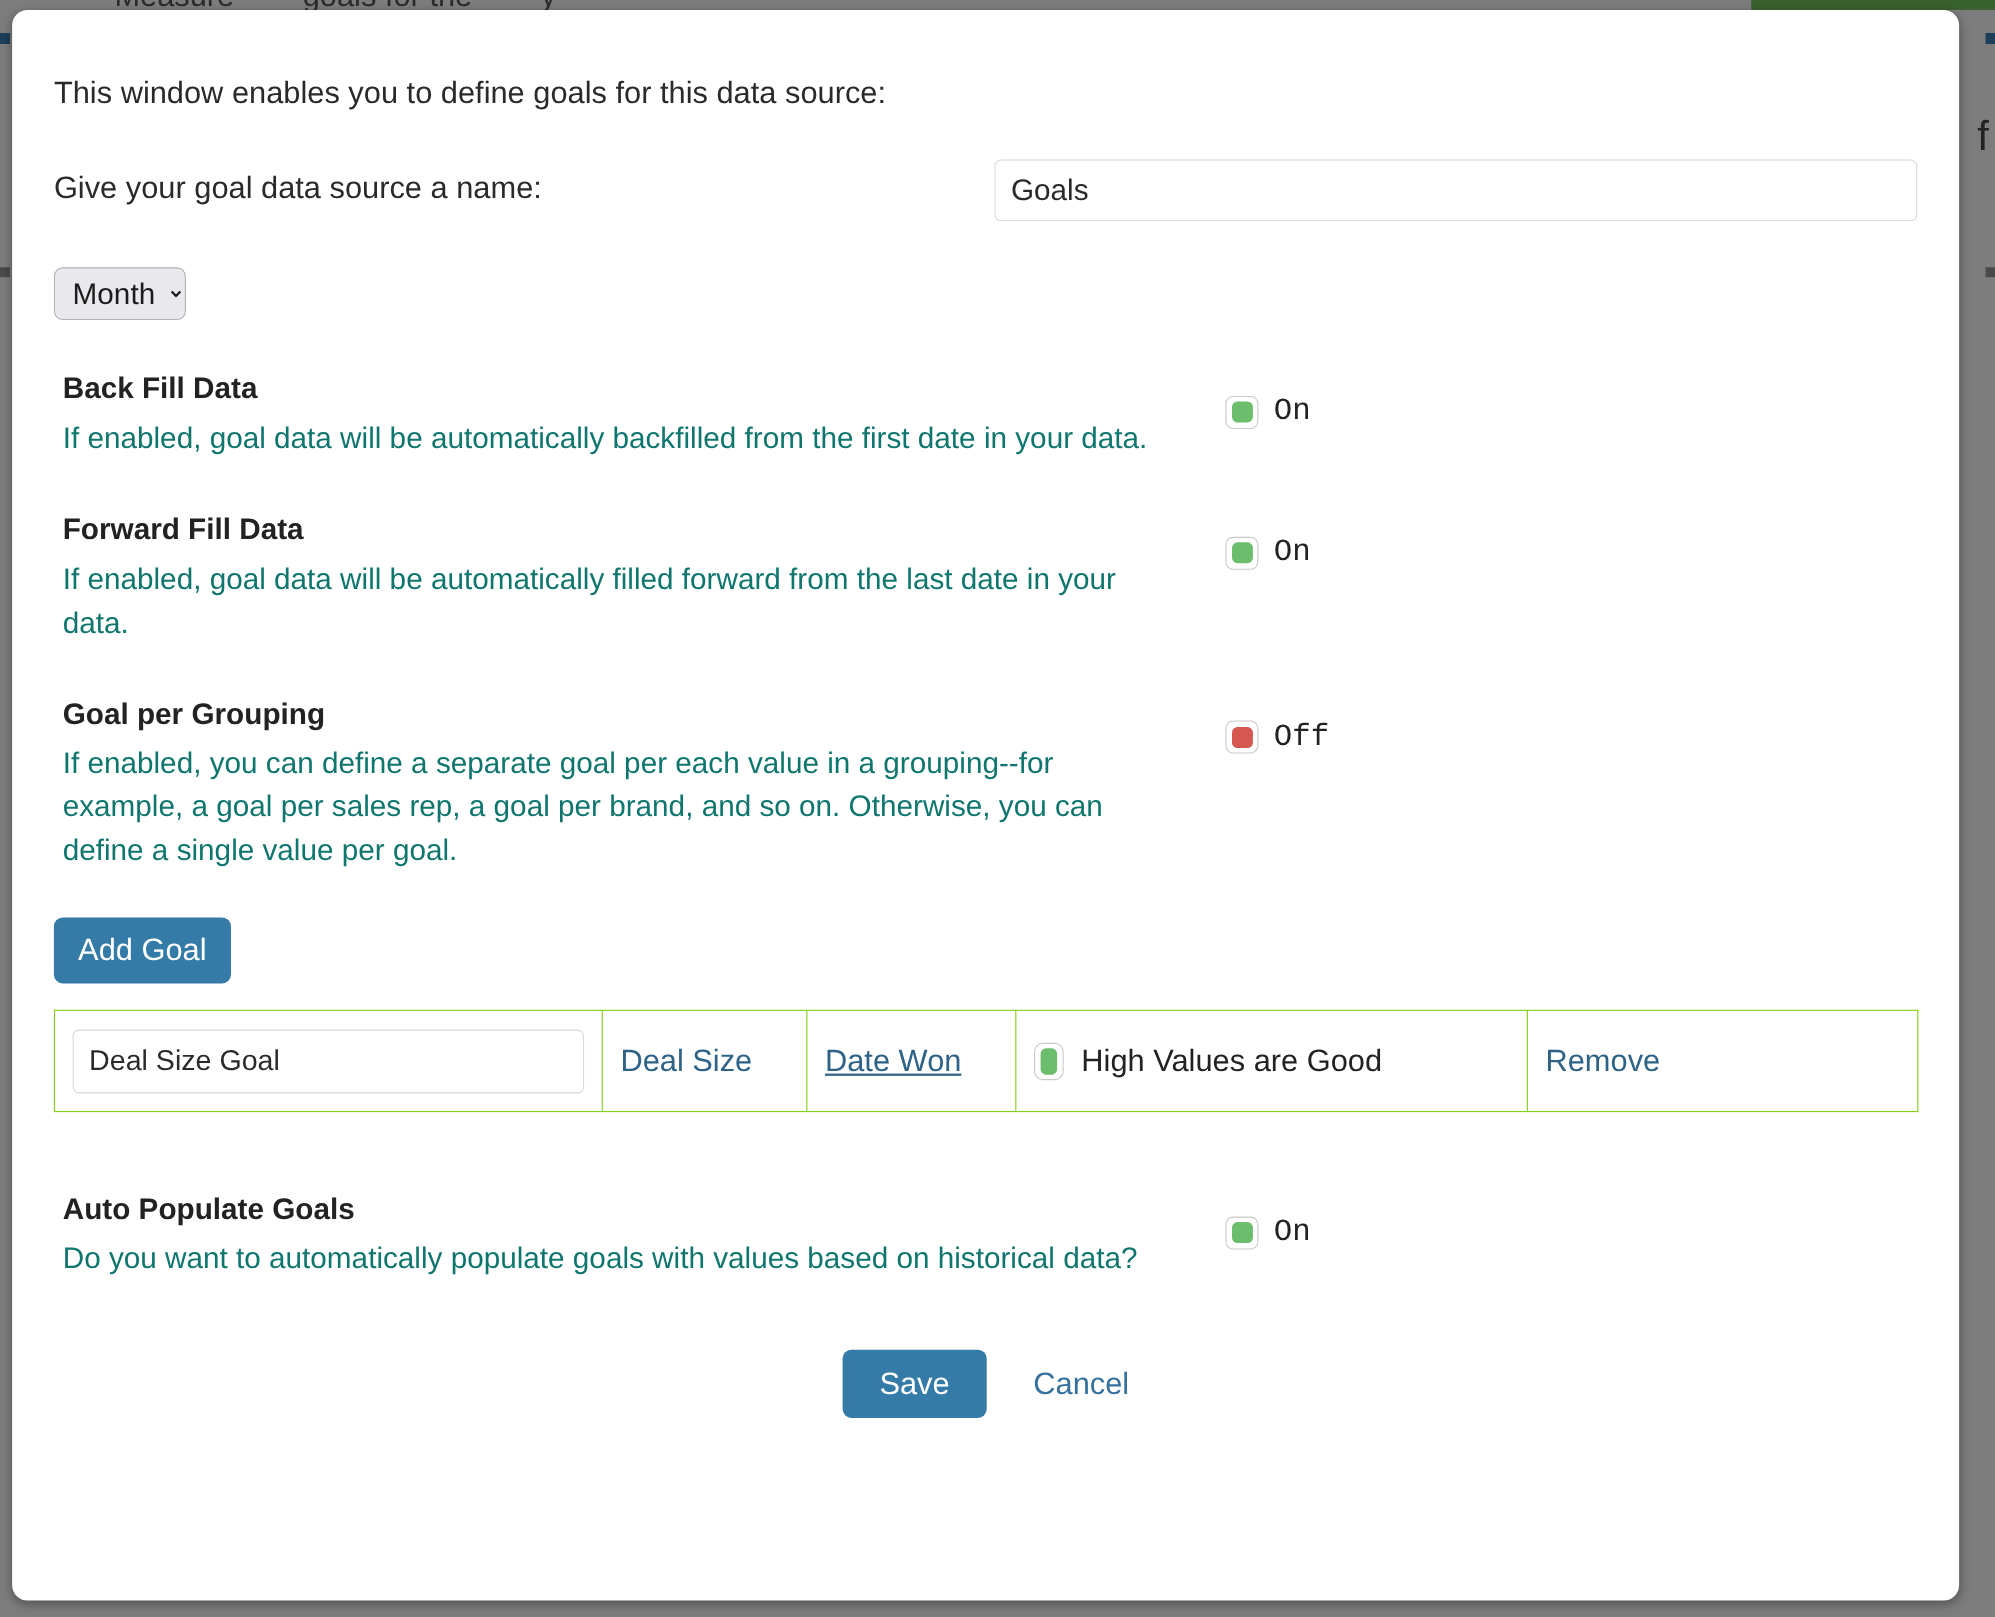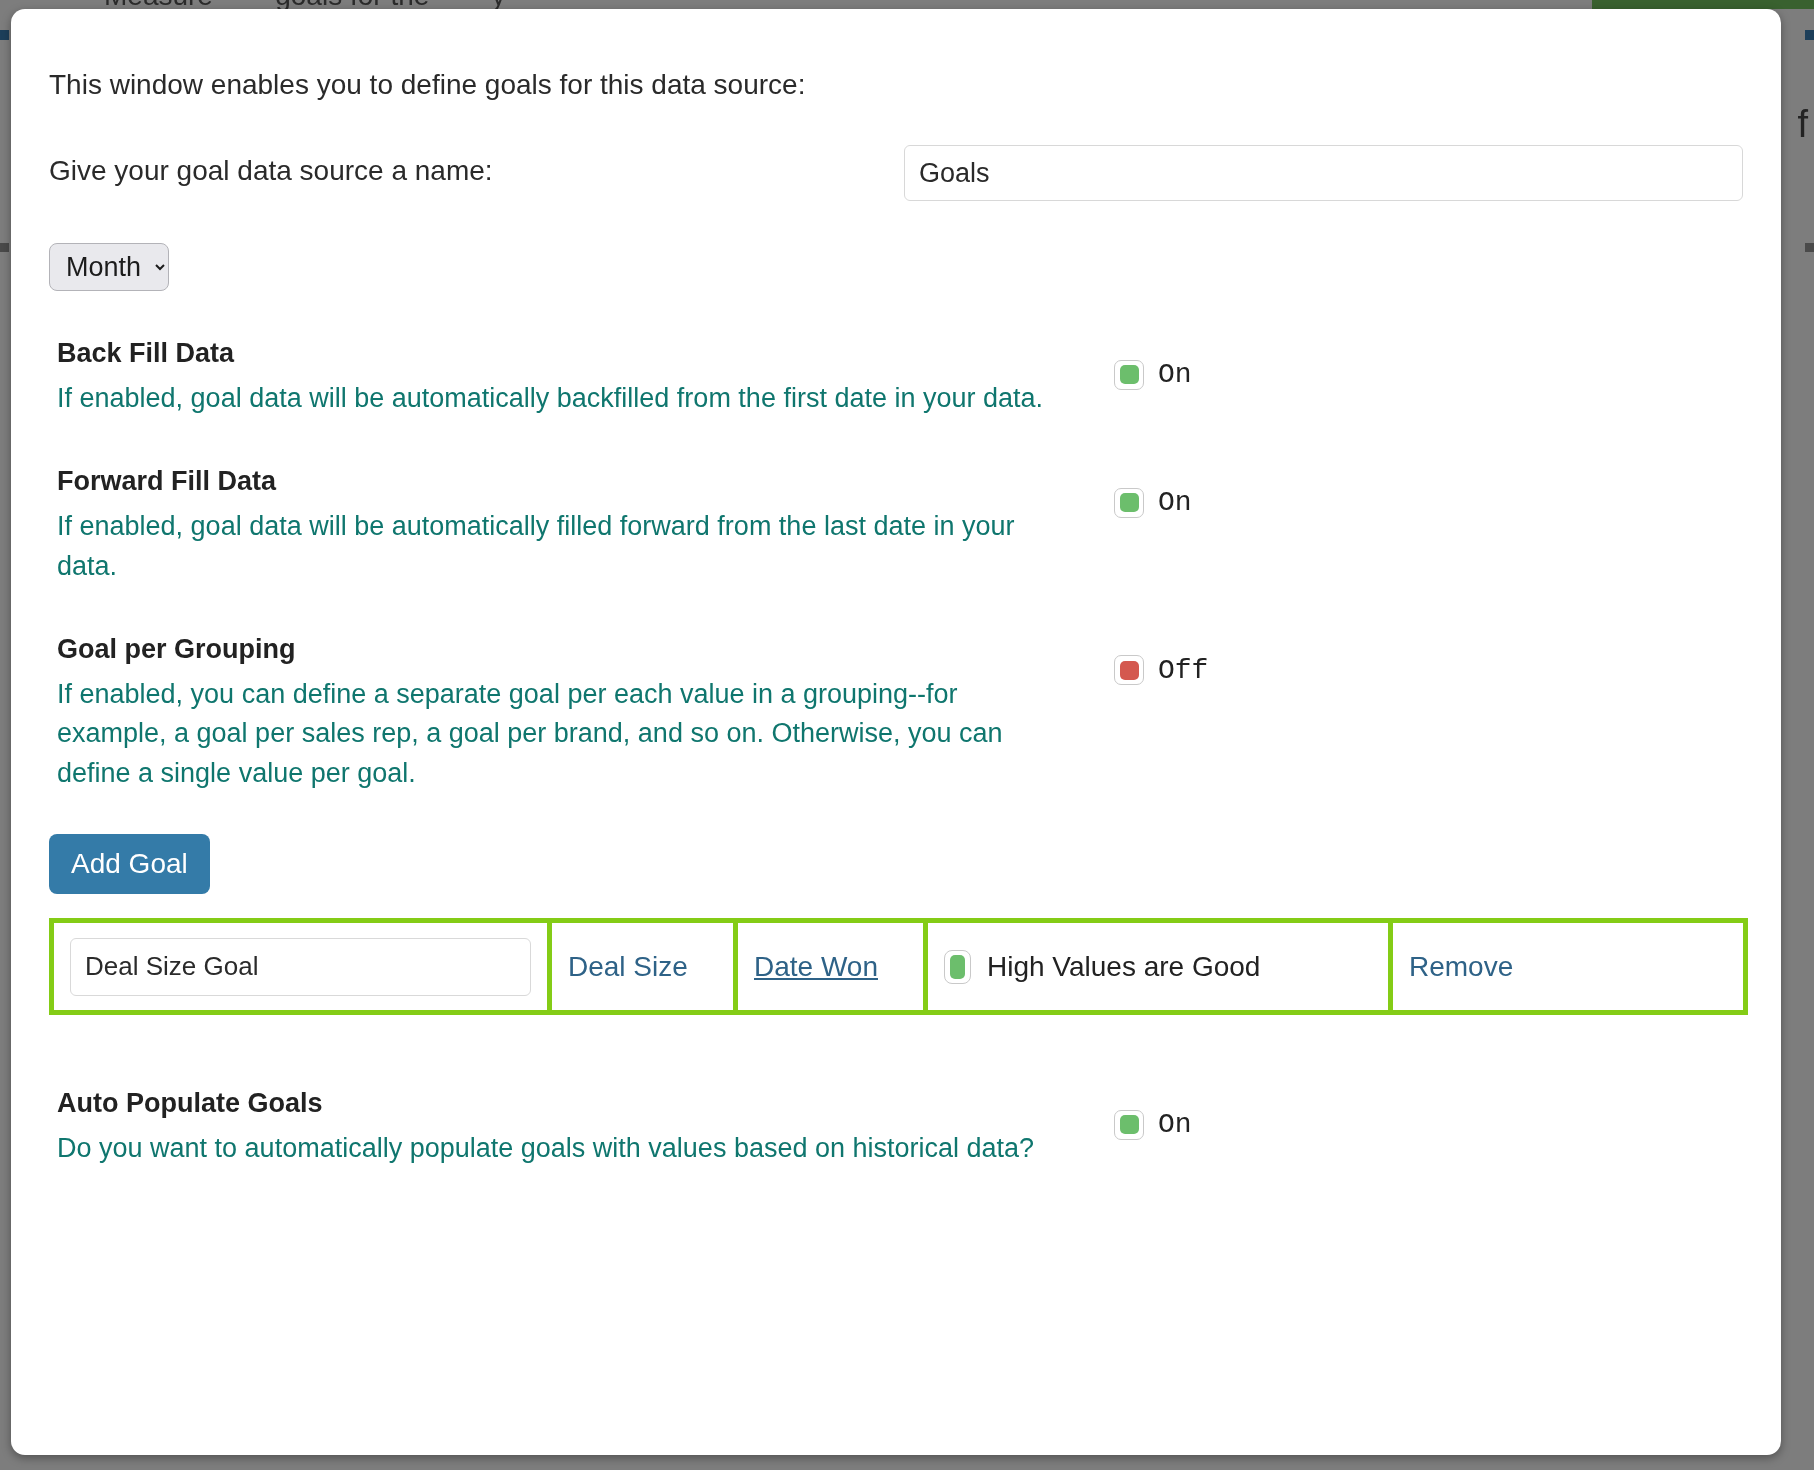--- a/index.html
+++ b/index.html
@@ -189,21 +189,21 @@
   }
 
   
   .goal-table {
     margin-top: 24px;
     width: 1694px;
     border-collapse: collapse;
     table-layout: fixed;
   }
   .goal-table td {
-    border: 5px solid #84cc16;
+    border: 1px solid #84cc16;
     height: 92px;
     vertical-align: middle;
     padding: 0 16px;
     font-size: 27px;
     color: #2a2a2a;
   }
   .col-name  { width: 498px; }
   .col-metric{ width: 186px; }
   .col-date  { width: 190px; }
   .col-dir   { width: 465px; }
@@ -369,15 +369,19 @@
       </div>
       <div class="setting-toggle">
         <span class="tgl">
             <i></i>
           </span>
         <span class="toggle-label">On</span>
       </div>
     </div>
 
     
+    <div class="footer">
+      <button class="btn save-btn">Save</button>
+      <a class="cancel-link">Cancel</a>
+    </div>
 
   </div>
 </div>
 
 </body></html>

